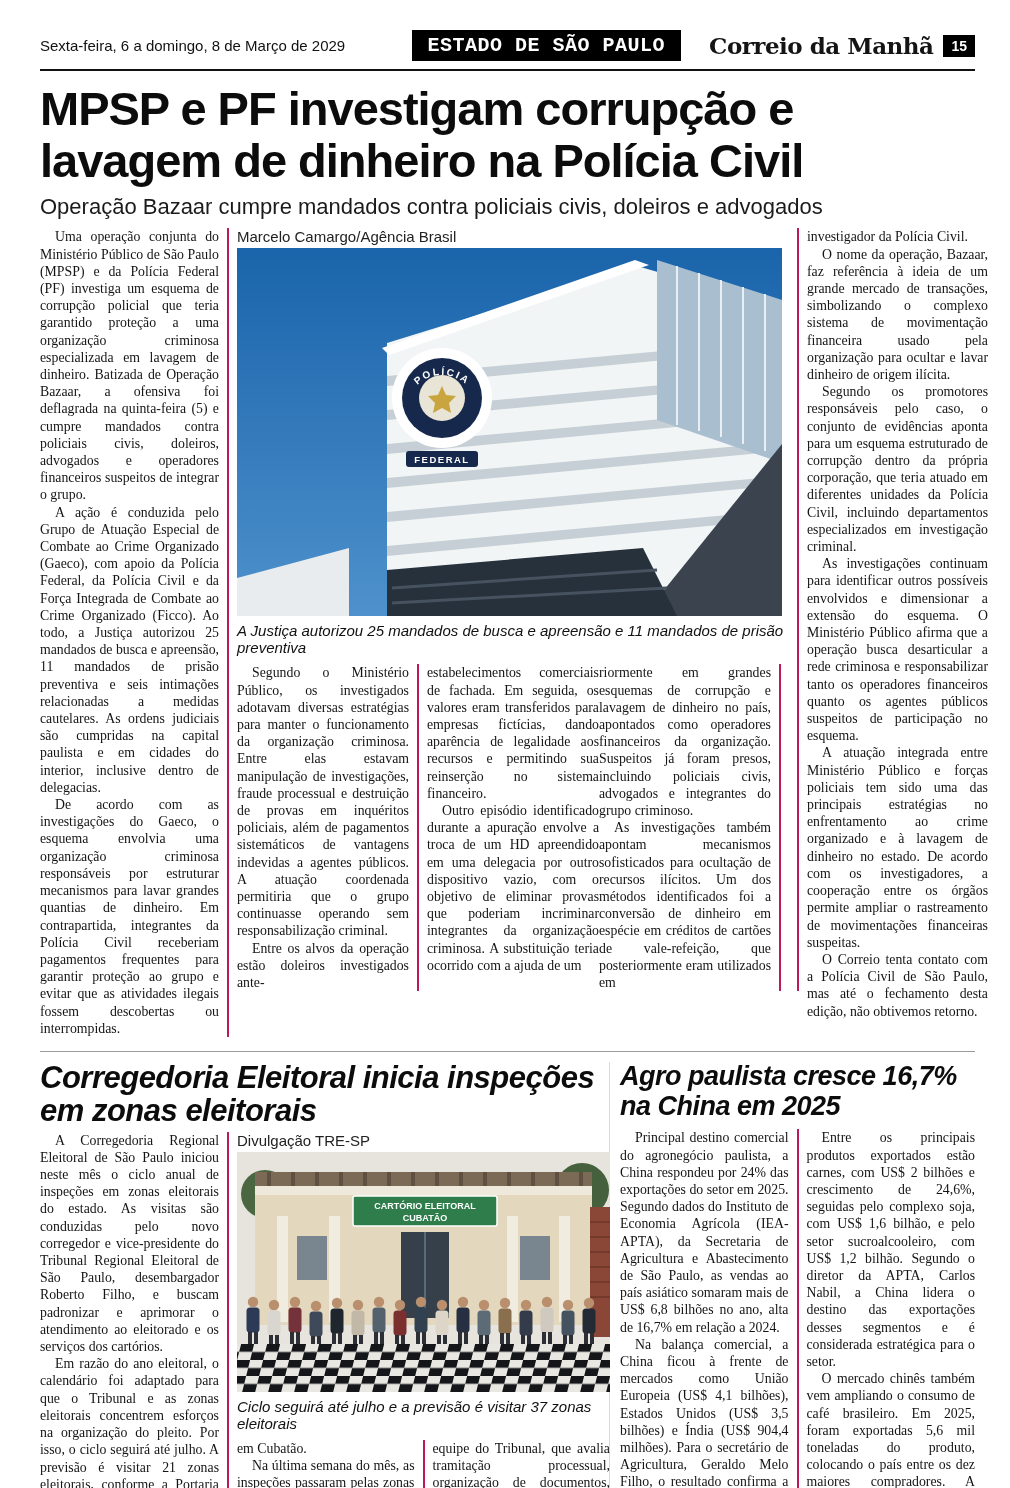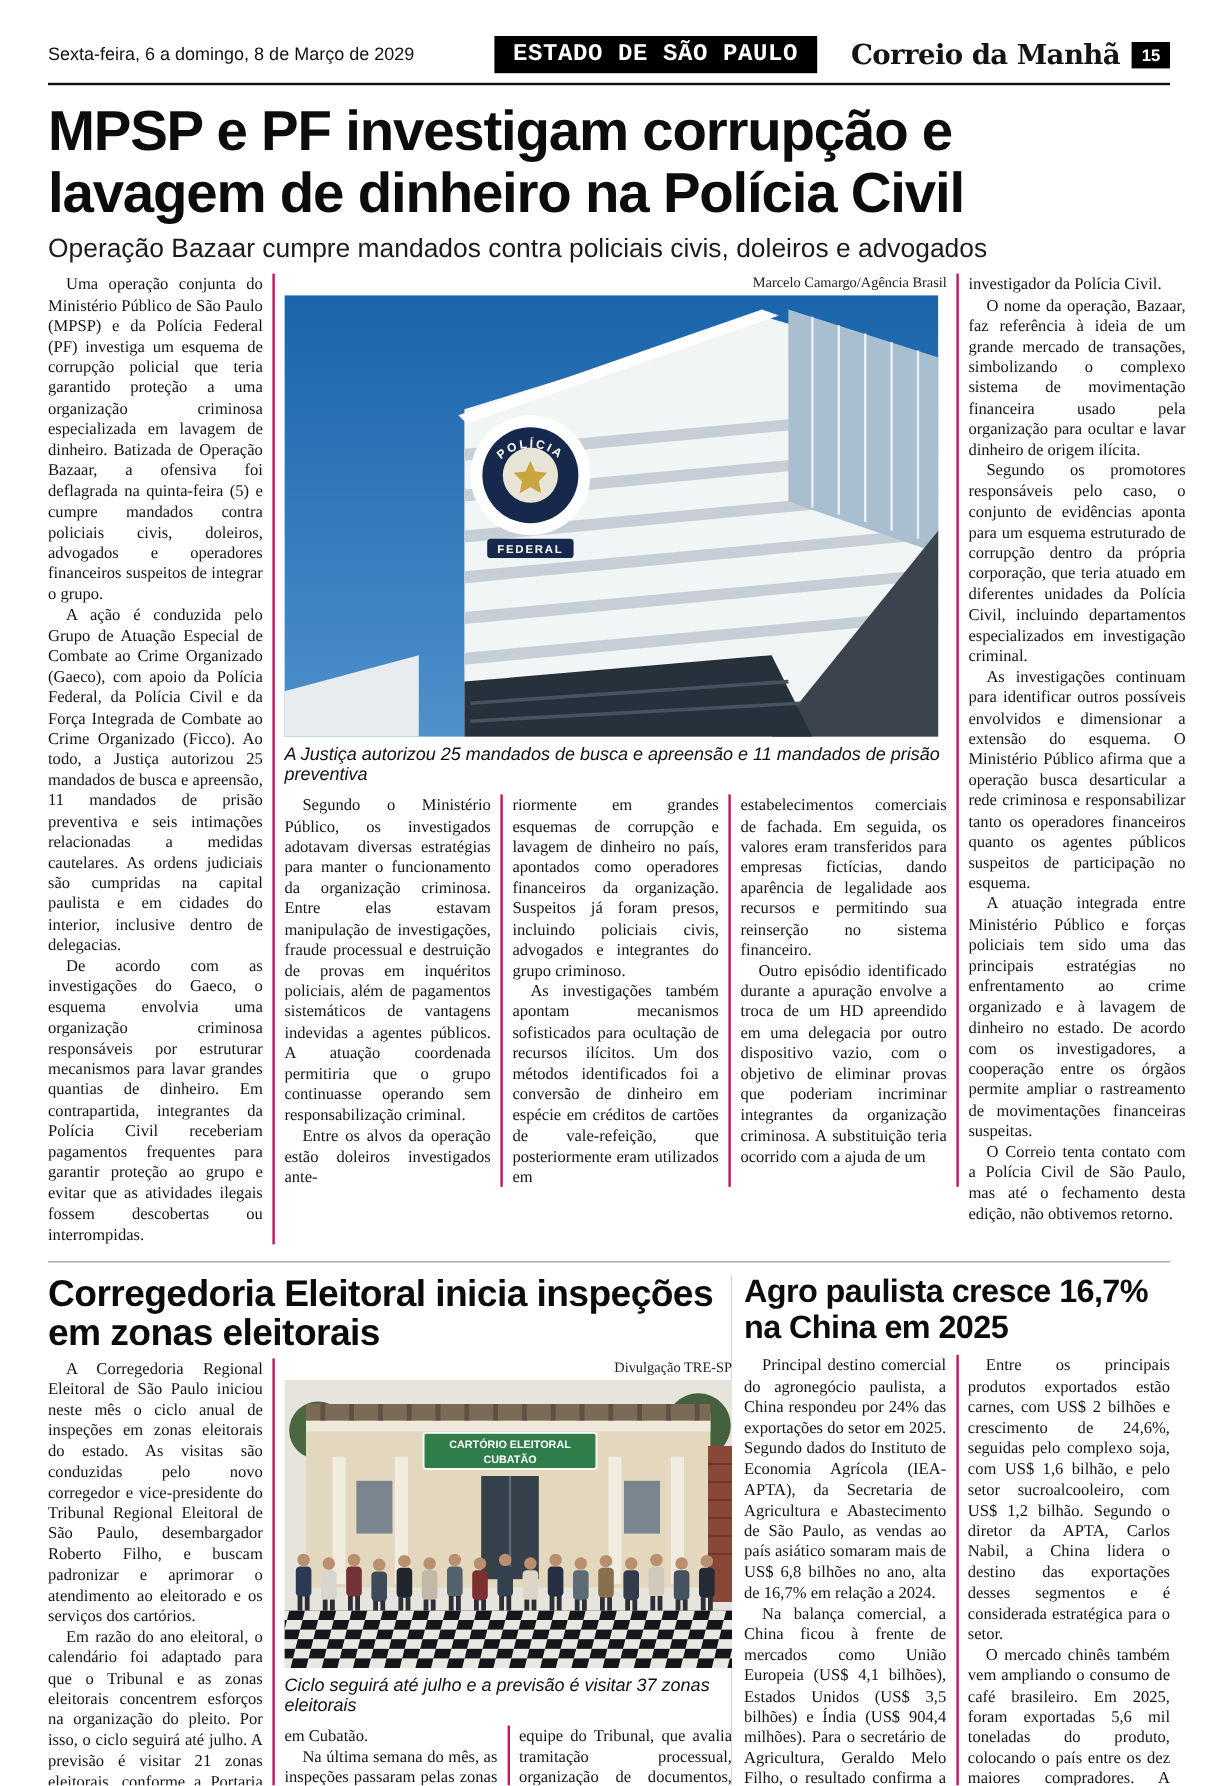--- a/index.html
+++ b/index.html
@@ -13,36 +13,36 @@
     font-weight:700; font-size:20px; letter-spacing:.5px; padding:4px 16px; margin-right:28px; }
   .hdr-mast { font-family:"DejaVu Serif", serif; font-weight:700; font-size:23px; letter-spacing:-0.5px; margin-right:10px; }
   .hdr-page { background:#000; color:#fff; font-family:"Liberation Sans", sans-serif;
     font-weight:700; font-size:14px; padding:3px 8px; }
 
   
   h1 { font-family:"Liberation Sans", sans-serif; font-weight:700; font-size:47px;
     line-height:1.1; letter-spacing:-1px; color:#0c0c0c; margin:12px 0 8px; }
   .subhead { font-family:"Liberation Sans", sans-serif; font-size:22px; font-weight:400;
     color:#1b1b1b; margin-bottom:8px; }
-  h2 { font-family:"Liberation Sans", sans-serif; font-weight:600; color:#0c0c0c; letter-spacing:-0.5px; }
+  h2 { font-family:"Liberation Sans", sans-serif; font-weight:600; color:#0c0c0c; letter-spacing:-0.5px;font-style:italic; }
   .a2 h2 { font-size:31px; line-height:1.06; }
   .a3 h2 { font-size:27px; line-height:1.1; }
 
   
   .col p { font-size:13.8px; line-height:17.2px; text-align:justify; text-indent:15px; }
   .col p.ni { text-indent:0; }
   .colrule { border-right:2px solid #be185d; padding-right:8px; margin-right:8px; }
 
   
   .cols-top { display:flex; align-items:flex-start; }
   .c1 { width:189px; flex:none; }
   .cmid { width:562px; flex:none; }
   .c5 { width:181px; flex:none; }
-  .credit { font-family:Liberation Serif, serif; font-size:12px; color:#222;
-    text-align:right; margin-bottom:3px; }
+  .credit { font-family:Liberation Sans, sans-serif; font-size:15px; color:#222;
+    text-align:left; margin-bottom:3px; }
   .caption { font-family:"Liberation Sans", sans-serif; font-style:italic; font-size:15px;
     font-weight:500; color:#111; margin:6px 0 8px; }
   .cols-under { display:flex; align-items:flex-start; }
   .cols-under .col { flex:1; }
   .photo { display:block; }
 
   
   .sect-div { border-top:1px solid #9a9a9a; margin:14px 0 10px; }
   .bottom { display:flex; align-items:flex-start; }
   .a2 { width:570px; flex:none; border-right:1px solid #d9d9d9; padding-right:8px; margin-right:10px; }
@@ -129,27 +129,27 @@
           </g>
         </svg>
 
         <div class="caption">A Justiça autorizou 25 mandados de busca e apreensão e 11 mandados de prisão preventiva</div>
 
         <div class="cols-under">
           <div class="col colrule">
             <p>Segundo o Ministério Público, os investigados adotavam diversas estratégias para manter o funcionamento da organização criminosa. Entre elas estavam manipulação de investigações, fraude processual e destruição de provas em inquéritos policiais, além de pagamentos sistemáticos de vantagens indevidas a agentes públicos. A atuação coordenada permitiria que o grupo continuasse operando sem responsabilização criminal.</p>
             <p>Entre os alvos da operação estão doleiros investigados ante-</p>
           </div>
+          <div class="col">
+            <p class="ni">estabelecimentos comerciais de fachada. Em seguida, os valores eram transferidos para empresas fictícias, dando aparência de legalidade aos recursos e permitindo sua reinserção no sistema financeiro.</p>
+            <p>Outro episódio identificado durante a apuração envolve a troca de um HD apreendido em uma delegacia por outro dispositivo vazio, com o objetivo de eliminar provas que poderiam incriminar integrantes da organização criminosa. A substituição teria ocorrido com a ajuda de um</p>
+          </div>
           <div class="col colrule">
             <p class="ni">riormente em grandes esquemas de corrupção e lavagem de dinheiro no país, apontados como operadores financeiros da organização. Suspeitos já foram presos, incluindo policiais civis, advogados e integrantes do grupo criminoso.</p>
             <p>As investigações também apontam mecanismos sofisticados para ocultação de recursos ilícitos. Um dos métodos identificados foi a conversão de dinheiro em espécie em créditos de cartões de vale-refeição, que posteriormente eram utilizados em</p>
-          </div>
-          <div class="col">
-            <p class="ni">estabelecimentos comerciais de fachada. Em seguida, os valores eram transferidos para empresas fictícias, dando aparência de legalidade aos recursos e permitindo sua reinserção no sistema financeiro.</p>
-            <p>Outro episódio identificado durante a apuração envolve a troca de um HD apreendido em uma delegacia por outro dispositivo vazio, com o objetivo de eliminar provas que poderiam incriminar integrantes da organização criminosa. A substituição teria ocorrido com a ajuda de um</p>
           </div>
         </div>
       </div>
 
       <div class="col c5">
         <p class="ni">investigador da Polícia Civil.</p>
         <p>O nome da operação, Bazaar, faz referência à ideia de um grande mercado de transações, simbolizando o complexo sistema de movimentação financeira usado pela organização para ocultar e lavar dinheiro de origem ilícita.</p>
         <p>Segundo os promotores responsáveis pelo caso, o conjunto de evidências aponta para um esquema estruturado de corrupção dentro da própria corporação, que teria atuado em diferentes unidades da Polícia Civil, incluindo departamentos especializados em investigação criminal.</p>
         <p>As investigações continuam para identificar outros possíveis envolvidos e dimensionar a extensão do esquema. O Ministério Público afirma que a operação busca desarticular a rede criminosa e responsabilizar tanto os operadores financeiros quanto os agentes públicos suspeitos de participação no esquema.</p>
         <p>A atuação integrada entre Ministério Público e forças policiais tem sido uma das principais estratégias no enfrentamento ao crime organizado e à lavagem de dinheiro no estado. De acordo com os investigadores, a cooperação entre os órgãos permite ampliar o rastreamento de movimentações financeiras suspeitas.</p>

